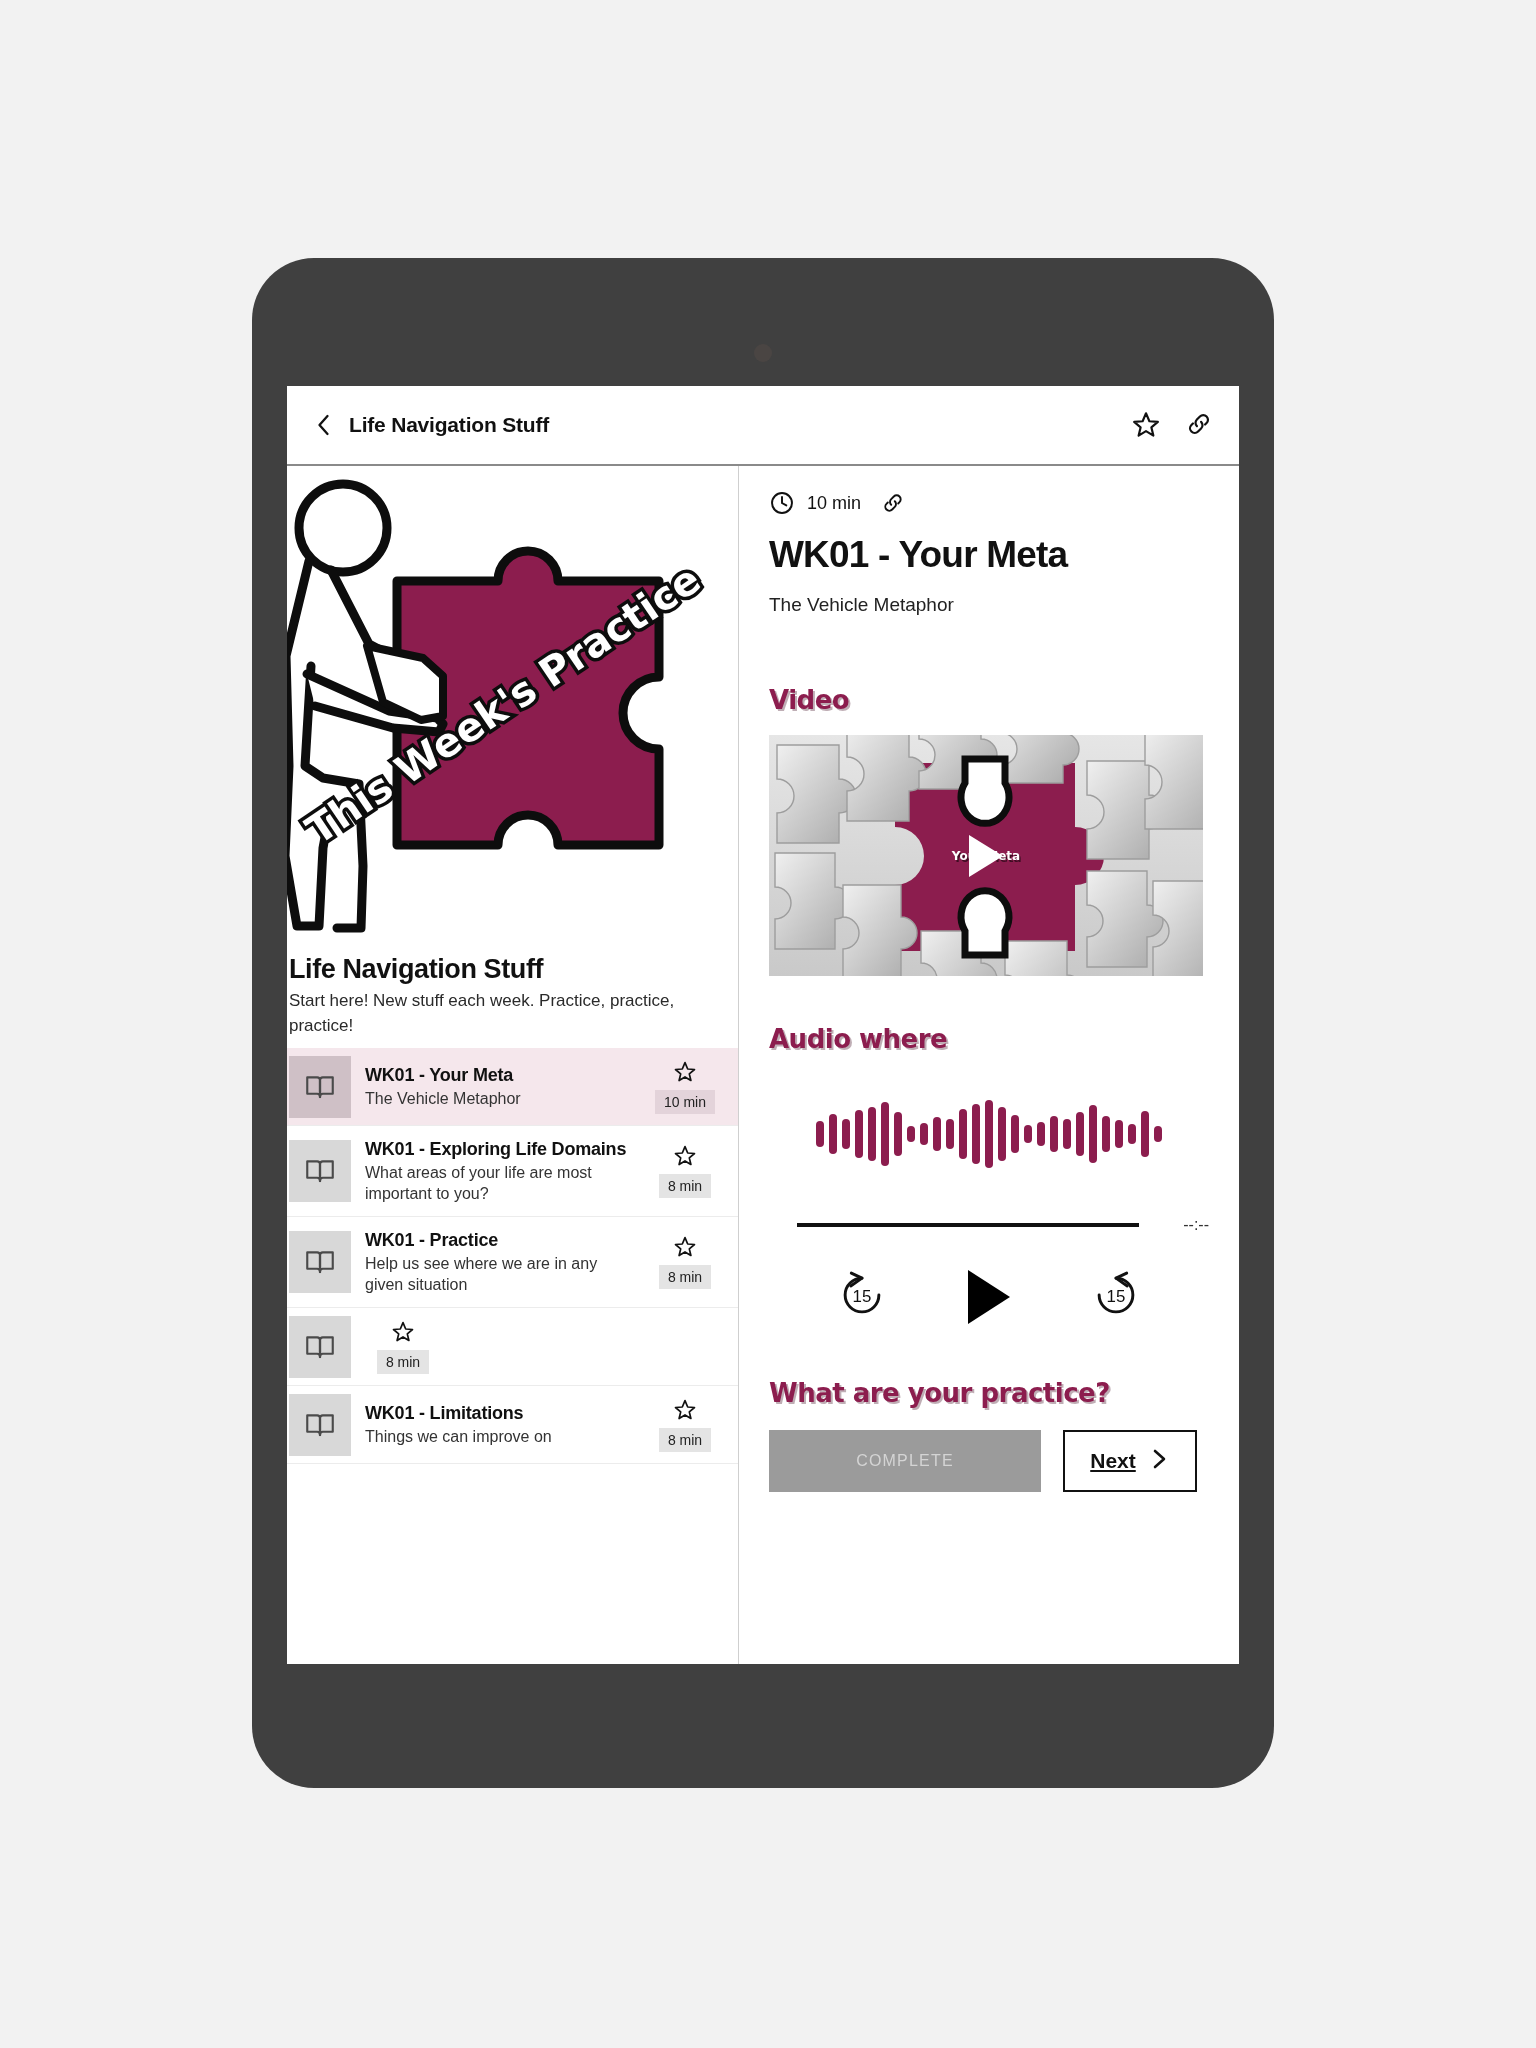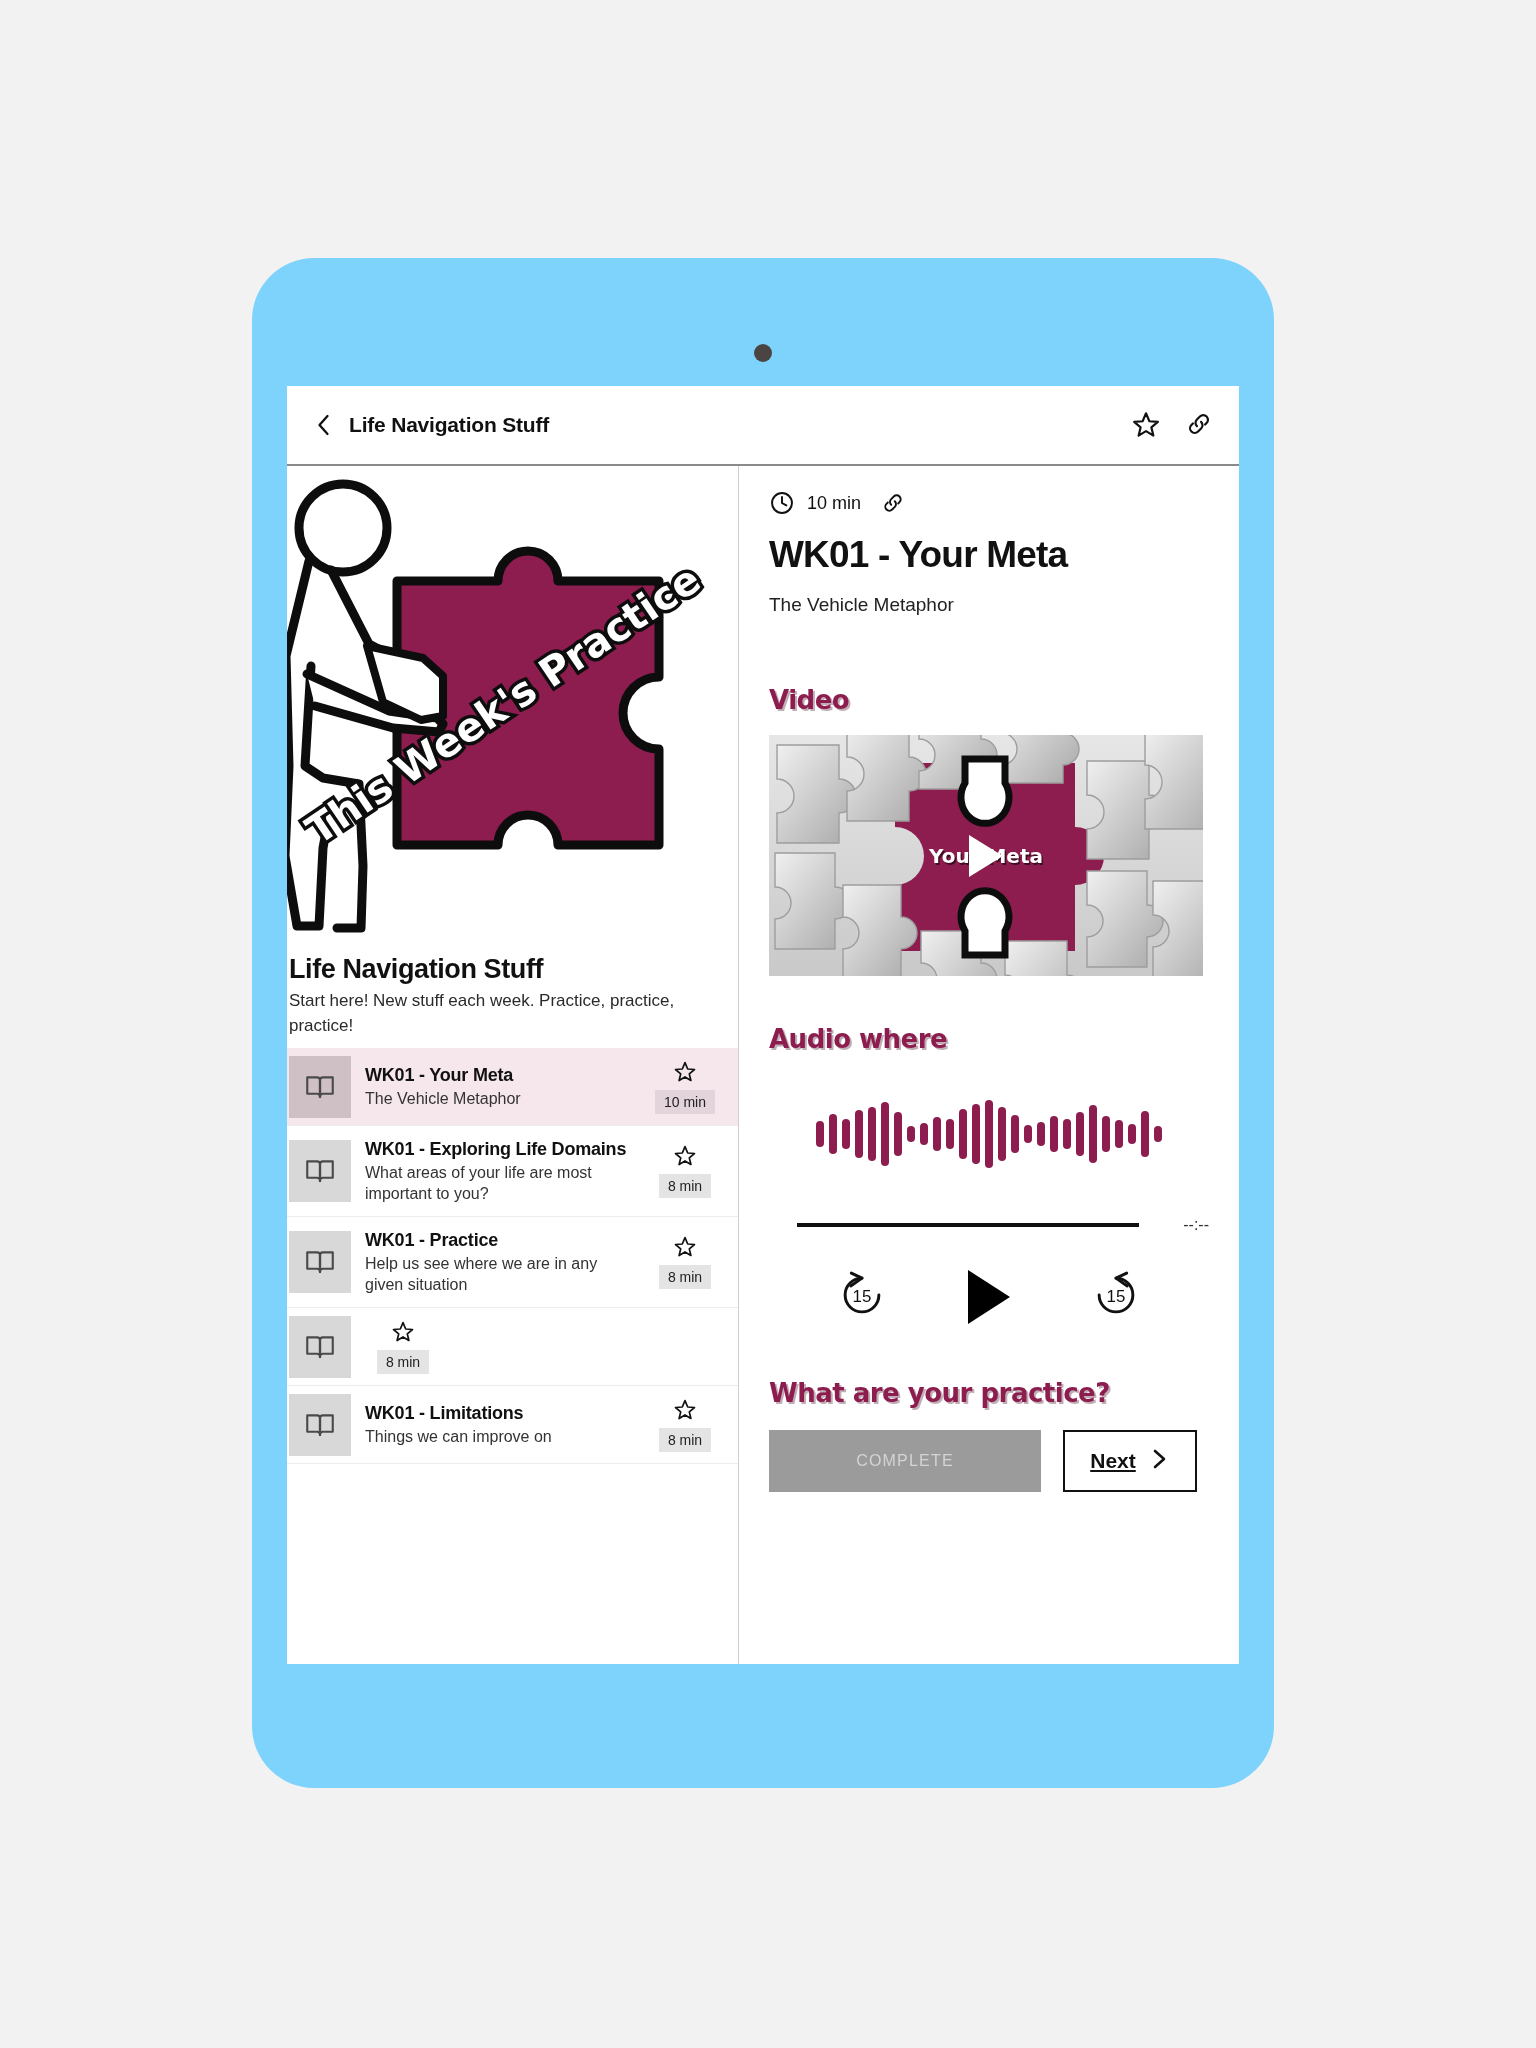--- a/index.html
+++ b/index.html
@@ -8,21 +8,21 @@
     background: #f2f2f2;
     font-family: "Liberation Sans", sans-serif;
     overflow: hidden;
   }
 
   
   #device-frame {
     position: absolute;
     left: 252px; top: 258px;
     width: 1022px; height: 1530px;
-    background: #7dd3fc;
+    background: #404040;
     border-radius: 62px;
   }
   #camera-dot {
     position: absolute;
     left: 50%; top: 86px;
     transform: translateX(-50%);
     width: 18px; height: 18px;
     border-radius: 50%;
     background: #4a4543;
   }
@@ -205,21 +205,21 @@
     background: #d9d9d9;
     cursor: pointer;
   }
   #video-thumb svg { position: absolute; left: 0; top: 0; }
   #video-caption {
     position: absolute;
     left: 50%; top: 50%;
     transform: translate(-50%, -50%);
     font-family: "DejaVu Sans", sans-serif;
     font-weight: bold;
-    font-size: 20px;
+    font-size: 12px;
     color: #ffffff;
     text-shadow: 1.5px 1.5px 0 rgba(0,0,0,0.55);
     white-space: nowrap;
     pointer-events: none;
   }
   #video-play {
     position: absolute;
     left: 50%; top: 50%;
     transform: translate(-50%, -50%);
     width: 0; height: 0;

